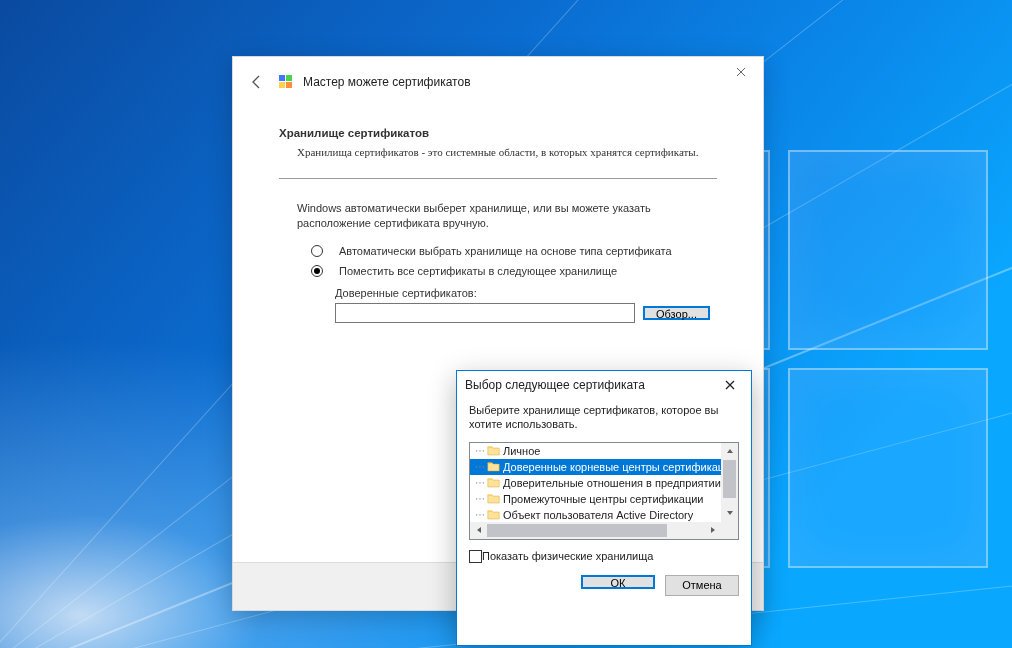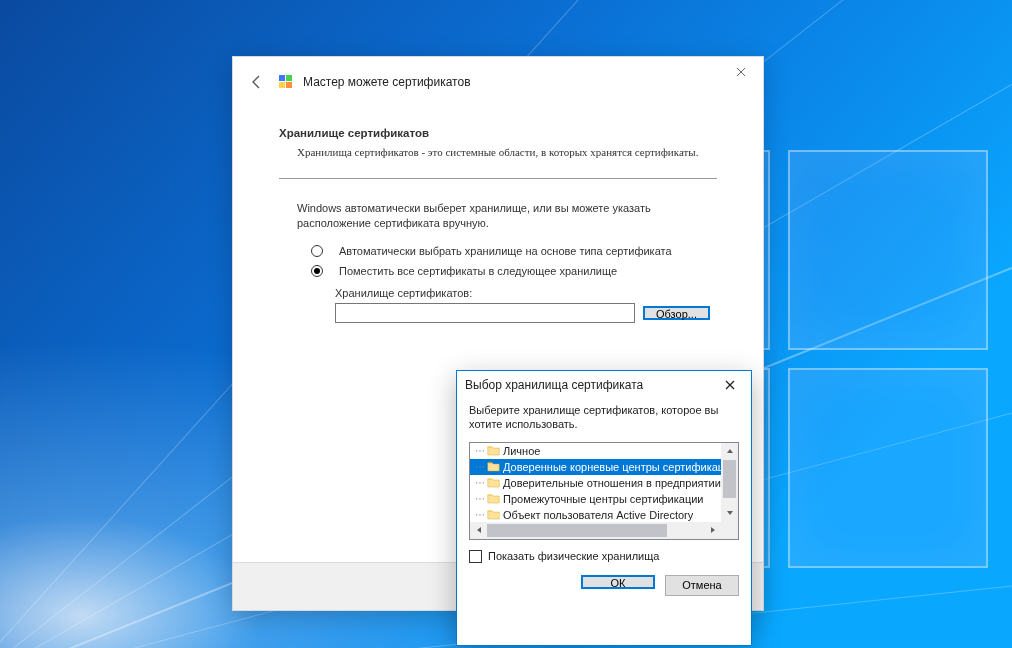--- a/index.html
+++ b/index.html
@@ -297,21 +297,21 @@
     .sc-btn{
       width:17px;height:17px;display:flex;align-items:center;justify-content:center;color:#555;
       background:#f0f0f0;flex-shrink:0;
     }
     .sc-track{flex:1;background:#f0f0f0;position:relative;}
     .sc-thumb{position:absolute;background:#c2c3c9;}
     .vscroll .sc-thumb{left:2px;right:2px;top:0;height:38px;}
     .hscroll .sc-thumb{top:2px;bottom:2px;left:0;width:180px;}
 
     .chk-row {
-      display:flex;align-items:center;gap:6px;margin-top:10px;
+      display:flex;align-items:center;margin-top:10px;
     }
     .chk {
       width:13px;height:13px;border:1px solid #333;background:#fff;flex-shrink:0;
     }
     .modal-footer {
       display:flex;justify-content:flex-end;gap:10px;
       padding: 12px 12px 0 0;
     }
   </style>
 </head>
@@ -366,37 +366,37 @@
         <span class="radio-outer"></span>
         <span>Автоматически выбрать хранилище на основе типа сертификата</span>
       </div>
       <div class="radio-row">
         <span class="radio-outer checked"></span>
         <span>Поместить все сертификаты в следующее хранилище</span>
       </div>
     </div>
 
     <div class="store-area">
-      <div class="store-label">Хранилище сертификатов:</div>
+      <div class="store-label">Доверенные сертификатов:</div>
       <div class="store-row">
         <input class="store-input" value="" style="">
         <button class="btn focus">Обзор...</button>
       </div>
     </div>
   </div>
 
   <div class="wizard-footer">
     <button class="btn wide">Далее</button>
     <button class="btn wide">Отмена</button>
   </div>
 </div>
 
 <div class="modal">
   <div class="modal-title">
-    <span>Выбор хранилища сертификата</span>
+    <span>Выбор следующее сертификата</span>
     <div class="modal-close">
       <svg width="10" height="10" viewBox="0 0 10 10">
         <path d="M1 1 L9 9 M9 1 L1 9" stroke="#222" stroke-width="1.3"></path>
       </svg>
     </div>
   </div>
   <div class="modal-body">
     <div class="modal-instr">Выберите хранилище сертификатов, которое вы хотите использовать.</div>
 
     <div class="tree">

